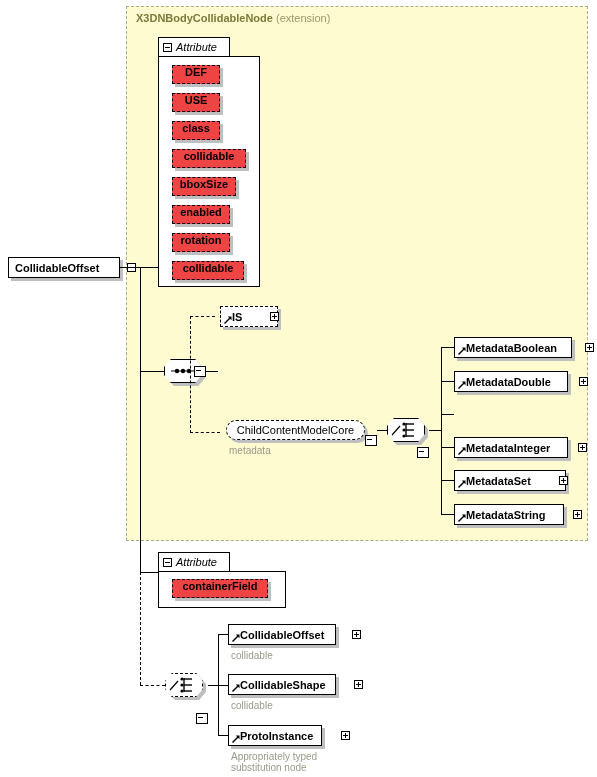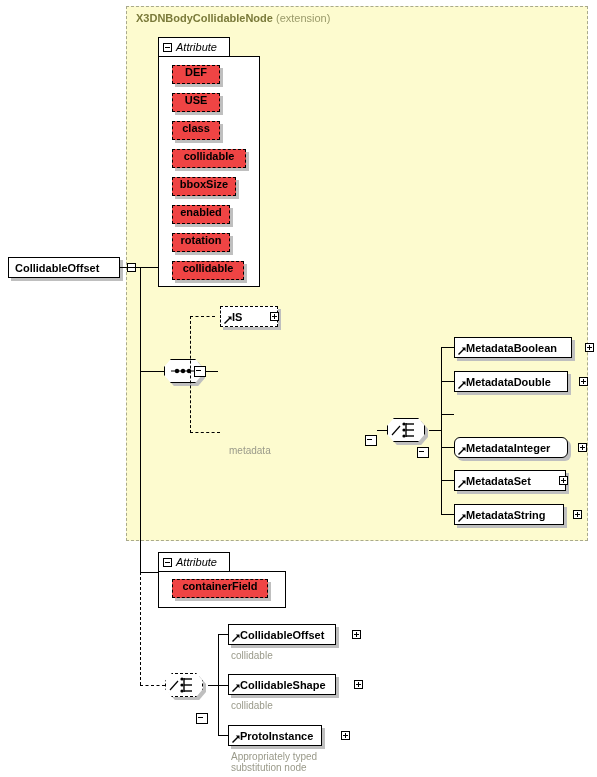--- a/index.html
+++ b/index.html
@@ -239,20 +239,26 @@
 
   <div class="abs elem dashed" style="left:220px; top:306px; width:58px;">
     <svg class="arrow-ico" viewBox="0 0 8 8">
       <line x1="0.5" y1="7.5" x2="6.5" y2="1.5" stroke="#000" stroke-width="1.4"></line>
       <polygon points="7.5,0.5 7.5,4.2 3.8,0.5" fill="#000"></polygon>
     </svg>
     <span class="nm">IS</span>
     <span class="plusbox pm"></span>
   </div>
 
+  <div class="abs" style="left:226px; top:420px; width:142px; height:23px;">
+    <div style="position:absolute; left:3px; top:3px; width:139px; height:20px; background:#bfbfbf; border-radius:11px;"></div>
+    <div style="position:absolute; left:0; top:0; width:139px; height:20px; background:#fff; border:1px dashed #000; border-radius:11px; box-sizing:border-box; display:flex; align-items:center; justify-content:center;">
+      <span style="font-size:11px; color:#000;">ChildContentModelCore</span>
+    </div>
+  </div>
   <div class="abs minusbox" style="left:365px; top:424px; width:12px; height:11px;"></div>
   <div class="abs caption" style="left:229px; top:445px; width:120px;">metadata</div>
   <div class="abs hline" style="left:377px; top:430px; width:10px;"></div>
 
   <div class="octwrap" style="left:387px; top:418px; width:38px; height:24px;">
     <div class="octshadow" style="left:3px; top:3px; width:38px; height:24px;"></div>
     <div class="oct" style="position:absolute; left:0; top:0; width:38px; height:24px;"></div>
     <svg style="position:absolute; left:0; top:0;" width="38" height="24">
       <line x1="5" y1="17" x2="13" y2="8" stroke="#000" stroke-width="1.2"></line>
       <line x1="19" y1="5" x2="19" y2="19" stroke="#000" stroke-width="1.4"></line>
@@ -287,21 +293,21 @@
   <div class="abs elem" style="left:454px; top:337px; width:118px;">
     <svg class="arrow-ico" viewBox="0 0 8 8">
       <line x1="0.5" y1="7.5" x2="6.5" y2="1.5" stroke="#000" stroke-width="1.4"></line>
       <polygon points="7.5,0.5 7.5,4.2 3.8,0.5" fill="#000"></polygon>
     </svg>
     <span class="nm">MetadataBoolean</span>
     <span class="plusbox pm"></span>
   </div>
 
 
-  <div class="abs elem" style="left:454px; top:437px; width:114px;border-radius:6px;">
+  <div class="abs elem" style="left:454px; top:437px; width:114px;">
     <svg class="arrow-ico" viewBox="0 0 8 8">
       <line x1="0.5" y1="7.5" x2="6.5" y2="1.5" stroke="#000" stroke-width="1.4"></line>
       <polygon points="7.5,0.5 7.5,4.2 3.8,0.5" fill="#000"></polygon>
     </svg>
     <span class="nm">MetadataInteger</span>
     <span class="plusbox pm"></span>
   </div>
 
   <div class="abs elem" style="left:454px; top:470px; width:112px;">
     <svg class="arrow-ico" viewBox="0 0 8 8">

